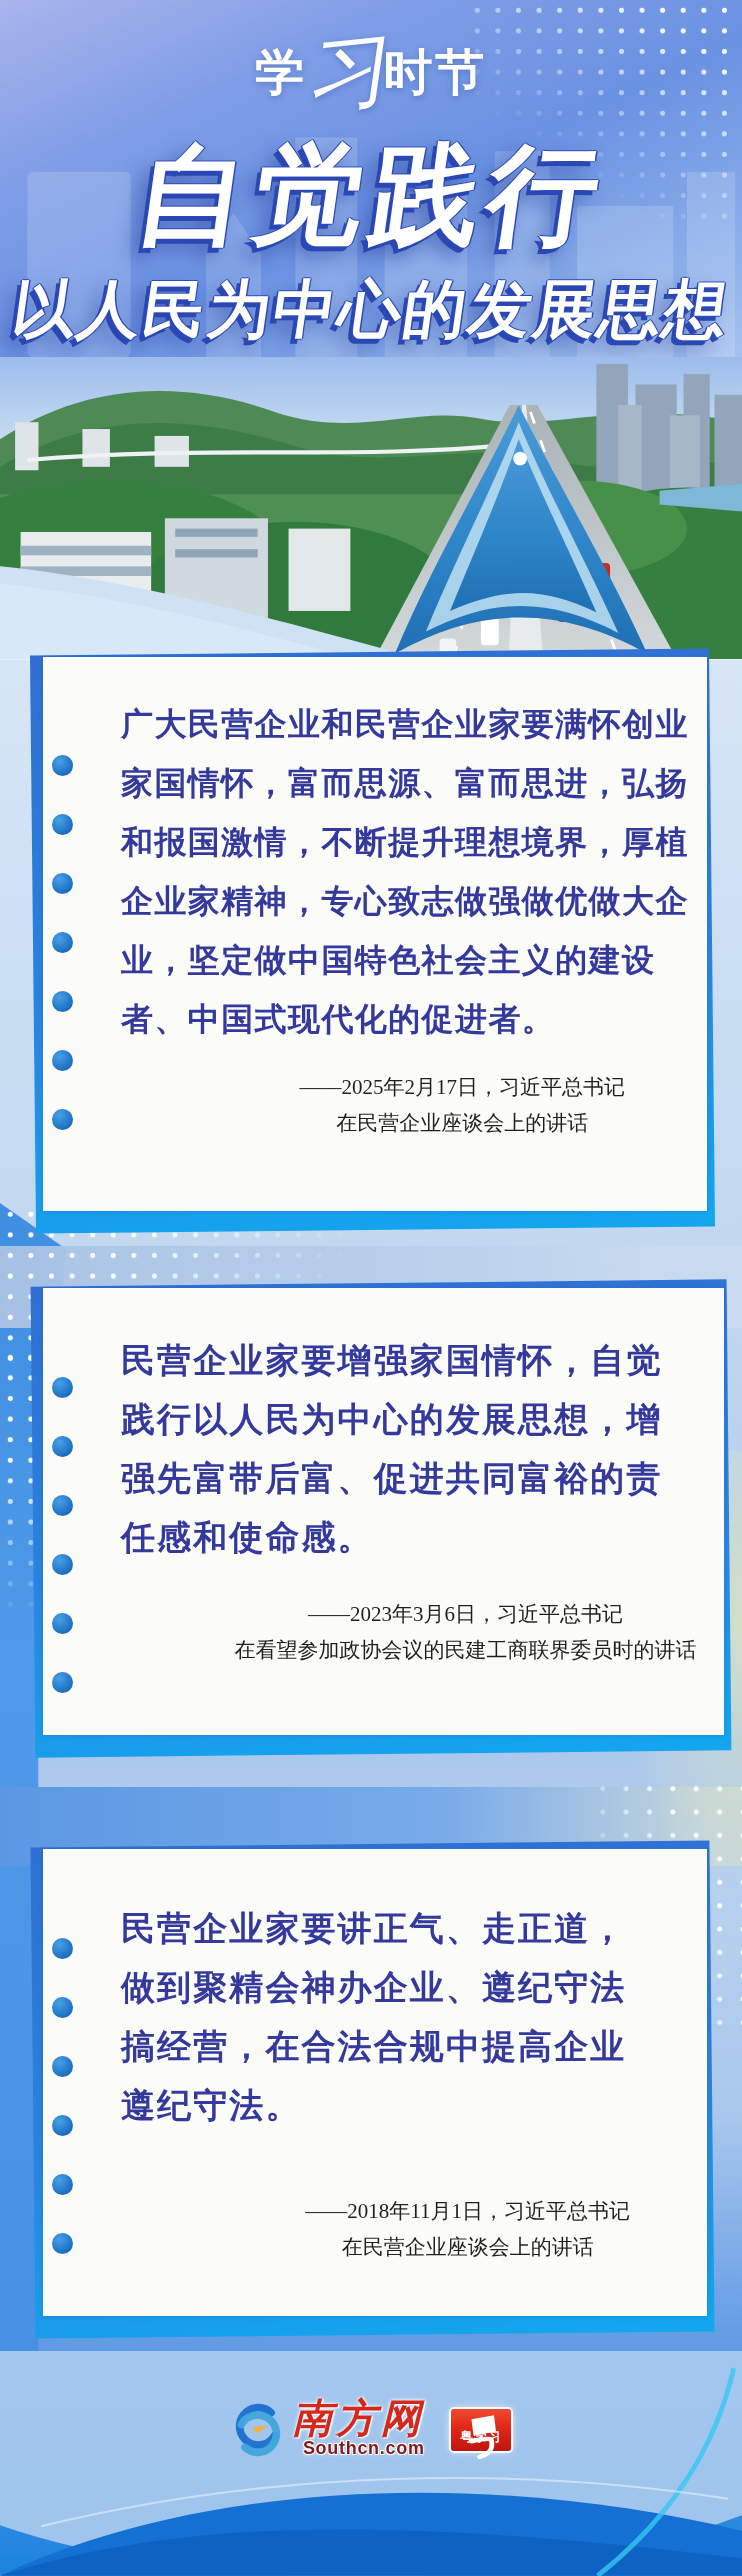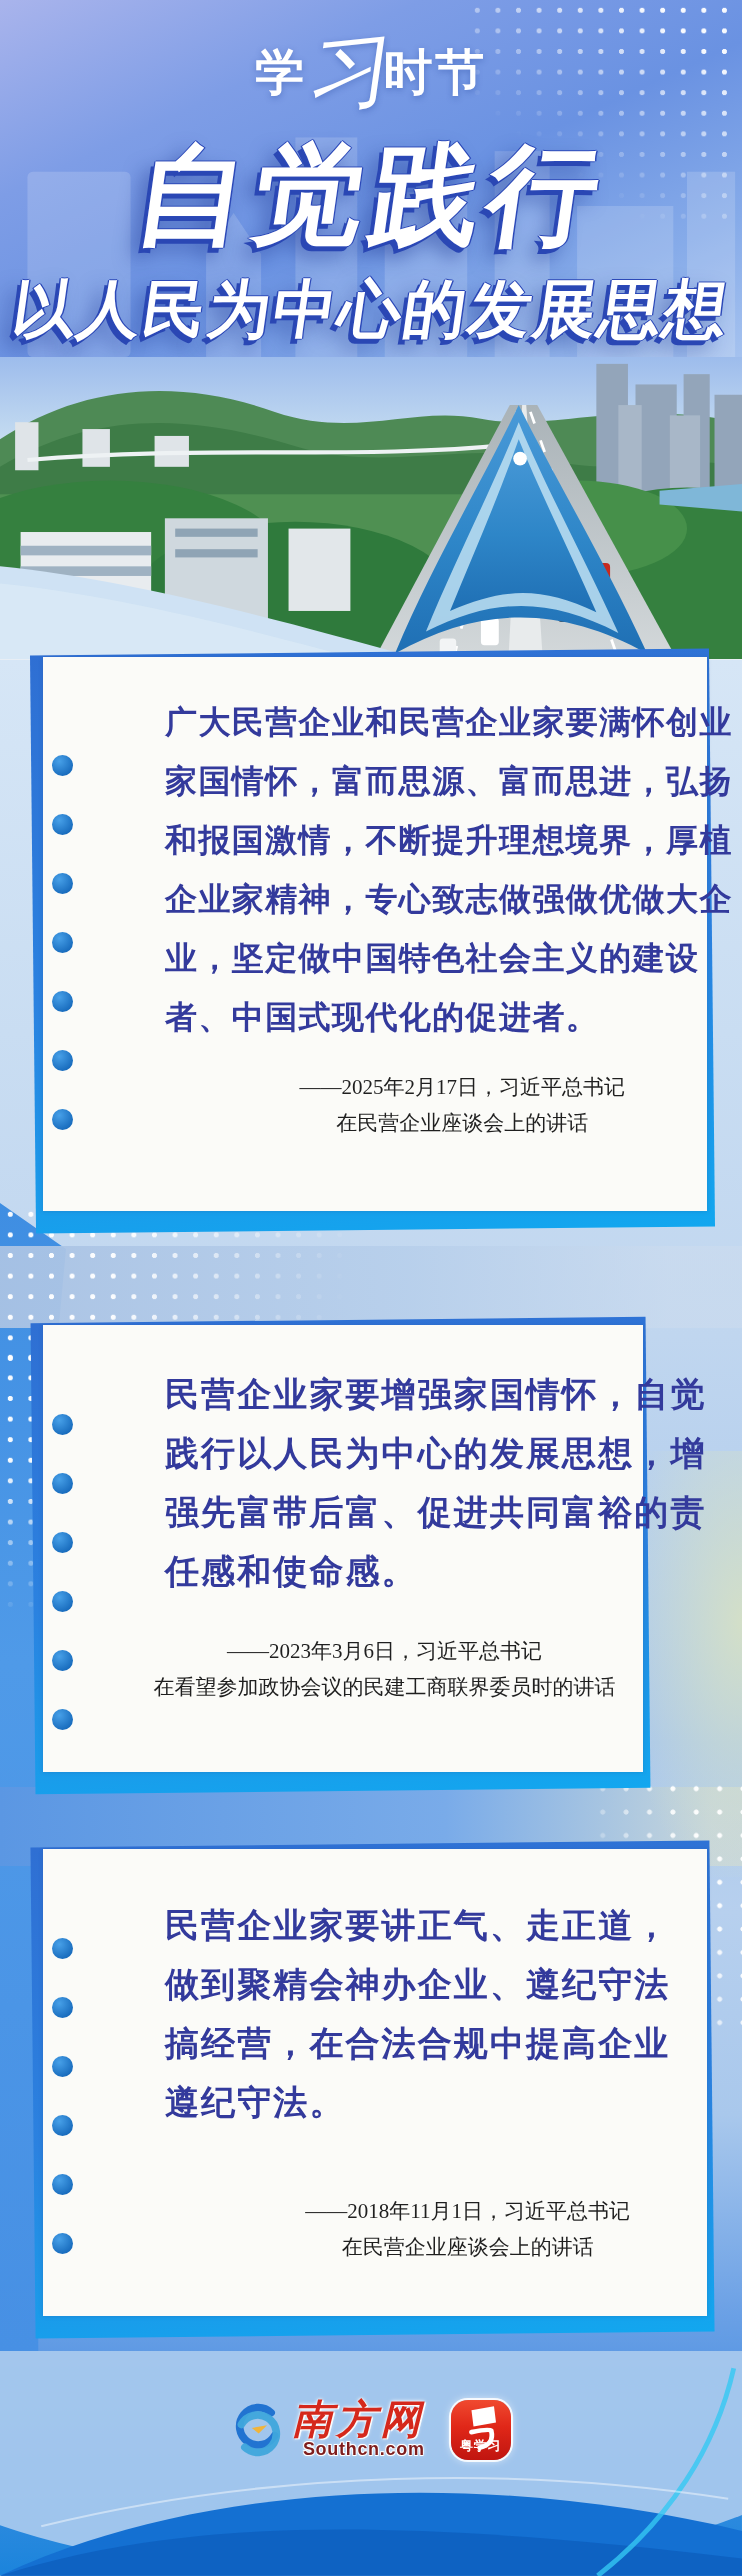--- a/index.html
+++ b/index.html
@@ -47,31 +47,31 @@
   .dotsB{position:absolute;left:0;top:687px;width:124px;height:289px;
     -webkit-mask-image:linear-gradient(180deg,#000 40%,transparent 95%);
     mask-image:linear-gradient(180deg,#000 40%,transparent 95%);}
   .dotsC{position:absolute;right:0;top:1117px;width:151px;height:261px;
     background-size:23.4px 23.4px;
     -webkit-mask-image:linear-gradient(250deg,#000 30%,transparent 80%);
     mask-image:linear-gradient(250deg,#000 30%,transparent 80%);}
   
   .card{position:absolute;left:43px;width:664px;}
   .card.c1{top:-2.7px;height:554px;}
-  .card.c2{top:665px;height:447px;width:600px;}
+  .card.c2{top:628px;height:447px;width:649px;padding-left:32px;}
   .card.c3{top:1189px;height:467px;}
   .card::before{content:"";position:absolute;left:-9.6px;top:-5.5px;right:-5.5px;bottom:-18px;
     background:linear-gradient(175deg,#2f6fd3 0%,#2b82e0 55%,#12a7ef 100%);
     transform:rotate(-.6deg);}
   .card .inner{position:absolute;inset:0;background:#fbfbf8;box-shadow:0 1.4px 4.1px rgba(40,70,130,.25);}
   .dotcol{position:absolute;left:9px;top:0;width:22px;}
   .dot{width:21px;height:21px;border-radius:50%;margin-bottom:38px;
     background:radial-gradient(circle at 35% 30%,#47a0e8,#1b6fc0 70%,#1260ae);}
   .quote{position:absolute;left:78px;top:0;color:#333a9c;
-    font-family:Liberation Mono, monospace;font-weight:600;margin-left:44px;}
+    font-family:Liberation Serif, serif;font-weight:600;}
   .quote .ql{height:59px;line-height:59px;white-space:nowrap;}
   .c1 .quote{top:38px;font-size:32px;letter-spacing:1.4px;}
   .c2 .quote{top:43px;font-size:34px;letter-spacing:2.1px;}
   .c3 .quote{top:50px;font-size:34px;letter-spacing:2.1px;}
   .attr{position:absolute;right:0;text-align:center;width:max-content;
     font-family:"Liberation Serif","DejaVu Serif",serif;color:#1f1f1f;font-size:21px;line-height:36px;}
   .c1 .attr{top:412px;right:82px;}
   .c2 .attr{top:308px;right:27.5px;}
   .c3 .attr{top:344px;right:77px;}
   
@@ -79,21 +79,21 @@
   .footer svg.bg{position:absolute;inset:0;}
   .logos{position:absolute;left:0;top:49px;width:100%;display:flex;justify-content:center;
     align-items:center;gap:26px;}
   .southcn{display:flex;align-items:center;gap:6.9px;}
   .southcn-text{display:flex;flex-direction:column;align-items:flex-end;}
   .southcn-name{font-size:40px;font-weight:900;color:#d5281c;letter-spacing:4.1px;
     font-family:"Liberation Serif","DejaVu Serif",serif;font-style:italic;
     text-shadow:0 0 2.1px #fff,0 0 4.1px #fff,1.4px 1.4px 0 rgba(255,255,255,.9);line-height:38px;}
   .southcn-domain{font-size:18px;font-weight:900;color:#7f1d1d;letter-spacing:0.7px;
     text-shadow:-0.7px -0.7px 0 #fff,0.7px -0.7px 0 #fff,-0.7px 0.7px 0 #fff,0.7px 0.7px 0 #fff,0 0 4.1px #fff;}
-  .yxx{position:relative;width:60px;height:60px;border-radius:17px;
+  .yxx{position:relative;width:60px;height:42px;border-radius:3px;
     background:linear-gradient(180deg,#f04a30 0%,#e02718 45%,#c01510 100%);
     box-shadow:0 0 0 2.1px rgba(255,255,255,.85),0 0 9.6px rgba(255,255,255,.8);}
   .yxx svg{position:absolute;left:0;top:0;}
   .yxx-label{position:absolute;left:0;bottom:4.8px;width:100%;text-align:center;color:#fff;
     font-size:13px;font-weight:900;letter-spacing:0.7px;}
 </style>
 </head>
 <body>
 
 <div class="poster">

